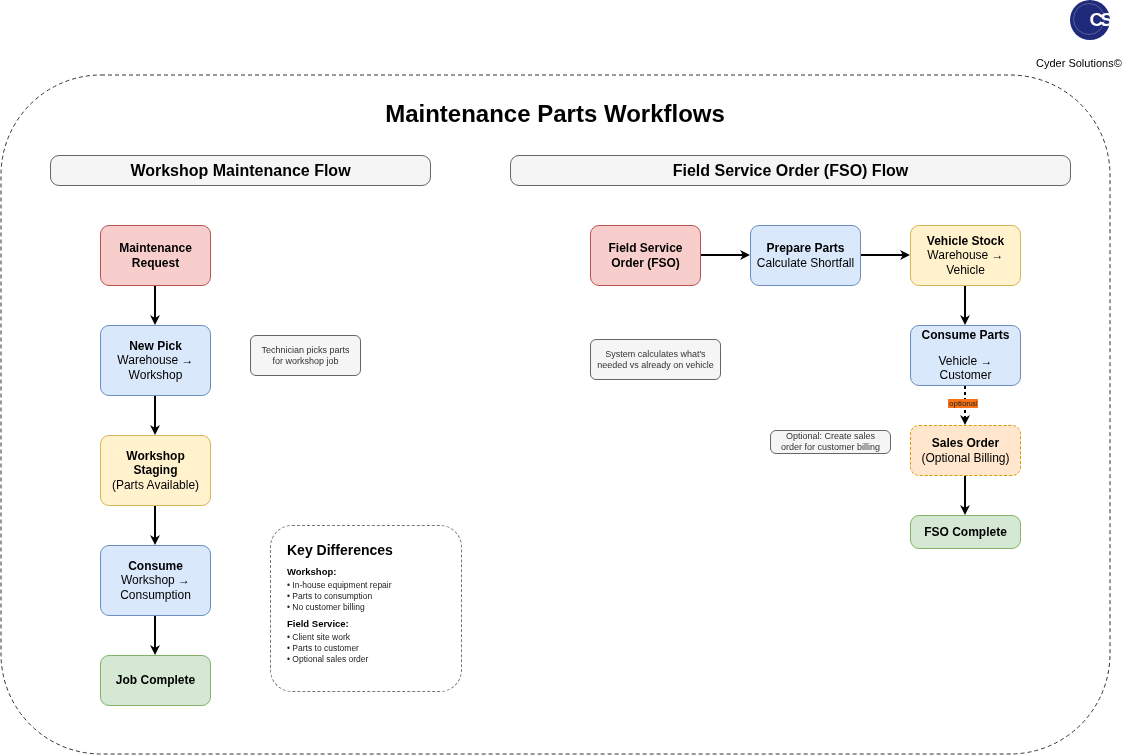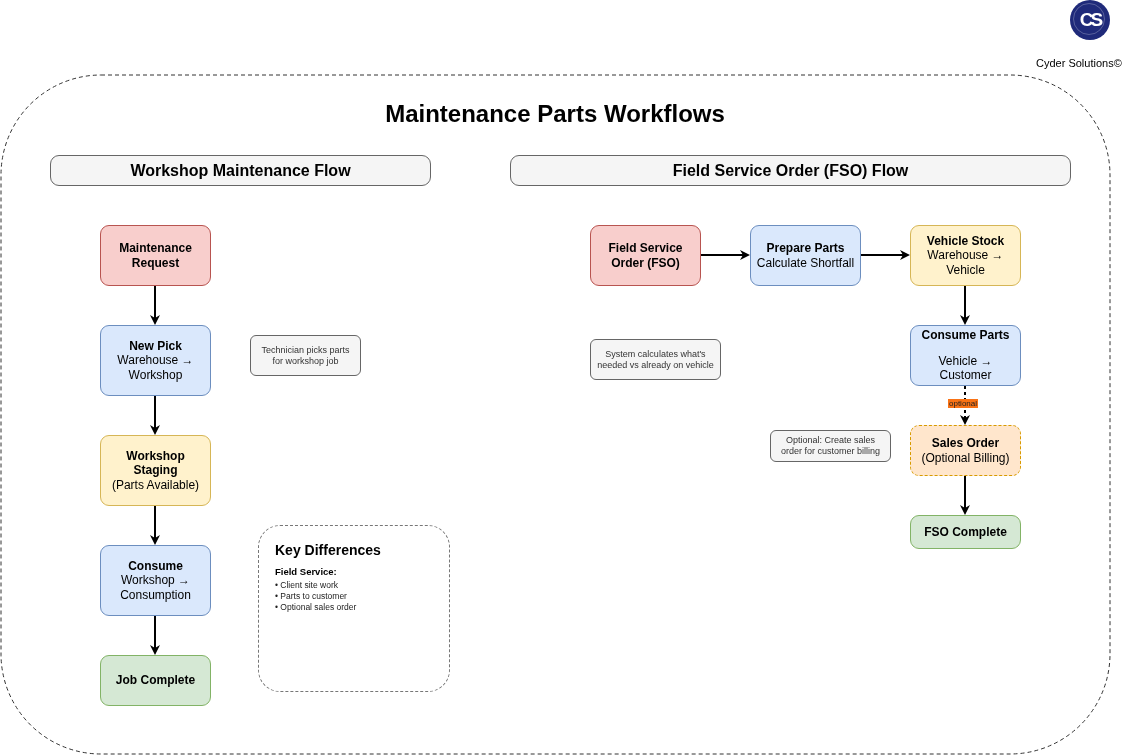--- a/index.html
+++ b/index.html
@@ -8,24 +8,24 @@
   .node { position:absolute; box-sizing:border-box; border:1px solid; border-radius:9px; display:flex; flex-direction:column; align-items:center; justify-content:center; text-align:center; font-size:12px; line-height:14.5px; }
   .node .t { font-weight:bold; }
   .red { background:#f8cecc; border-color:#b85450; }
   .blue { background:#dae8fc; border-color:#6c8ebf; }
   .yellow { background:#fff2cc; border-color:#d6b656; }
   .green { background:#d5e8d4; border-color:#82b366; }
   .orange { background:#ffe6cc; border-color:#d79b00; border-style:dashed; }
   .note { position:absolute; box-sizing:border-box; background:#f5f5f5; border:1px solid #666666; border-radius:6px; display:flex; align-items:center; justify-content:center; text-align:center; font-size:9px; line-height:11px; color:#333; }
   .section { position:absolute; box-sizing:border-box; background:#f5f5f5; border:1px solid #666666; border-radius:9px; display:flex; align-items:center; justify-content:center; font-size:16px; font-weight:bold; }
   .title { position:absolute; left:0; width:1110px; top:100px; text-align:center; font-size:24px; font-weight:bold; }
-  .logo { position:absolute; left:1070px; top:0px; width:40px; height:40px; border-radius:50%; background:#1f2a7a; display:flex; align-items:center; justify-content:center; color:#fff; font-weight:bold; font-size:19px; letter-spacing:-3px; }
+  .logo { position:absolute; left:1070px; top:0px; width:40px; height:40px; border-radius:50%; background:#1f2a7a; display:flex; align-items:center; justify-content:flex-end; color:#fff; font-weight:bold; font-size:19px; letter-spacing:-3px; }
   .logo-ring { position:absolute; left:1073px; top:3px; width:32px; height:32px; border-radius:50%; border:1px solid rgba(255,255,255,0.25); box-sizing:border-box; }
   .brand { position:absolute; left:1036px; top:57px; font-size:11px; color:#000; }
-  .keybox { position:absolute; left:258px; top:525px; width:192px; height:167px; box-sizing:border-box; border:1px dashed #777; border-radius:22px; padding:16px 16px; }
+  .keybox { position:absolute; left:270px; top:525px; width:192px; height:167px; box-sizing:border-box; border:1px dashed #777; border-radius:22px; padding:16px 16px; }
   .keybox .kh { font-size:14px; font-weight:bold; margin-bottom:8px; }
   .keybox .ks { font-size:9.5px; font-weight:bold; margin:0 0 3px 0; }
   .keybox .ki { font-size:8.5px; line-height:11px; color:#222; }
   .keybox .grp { margin-bottom:5px; }
   .edge-label { position:absolute; font-size:8px; color:#222; background:#f97316; padding:0 1px; }
 </style>
 </head>
 <body>
 
 <svg class="canvas" width="1132" height="756">
@@ -106,25 +106,31 @@
   <span class="t">Sales Order</span>
   <span>(Optional Billing)</span>
 </div>
 <div class="node green" style="left:910px; top:515px; width:111px; height:34px;">
   <span class="t">FSO Complete</span>
 </div>
 
 <div class="note" style="left:590px; top:315px; width:131px; height:41px; padding:0 6px;margin-top:24px;">
   <span>System calculates what's needed vs already on vehicle</span>
 </div>
-<div class="note" style="left:770px; top:430px; width:121px; height:32px; padding:0 6px;">
+<div class="note" style="left:770px; top:430px; width:121px; height:24px; padding:0 6px;">
   <span>Optional: Create sales order for customer billing</span>
 </div>
 
 <div class="keybox">
   <div class="kh">Key Differences</div>
+  <div class="grp">
+    <div class="ks">Workshop:</div>
+    <div class="ki">• In-house equipment repair</div>
+    <div class="ki">• Parts to consumption</div>
+    <div class="ki">• No customer billing</div>
+  </div>
   <div class="grp">
     <div class="ks">Field Service:</div>
     <div class="ki">• Client site work</div>
     <div class="ki">• Parts to customer</div>
     <div class="ki">• Optional sales order</div>
   </div>
 </div>
 
 </body></html>

